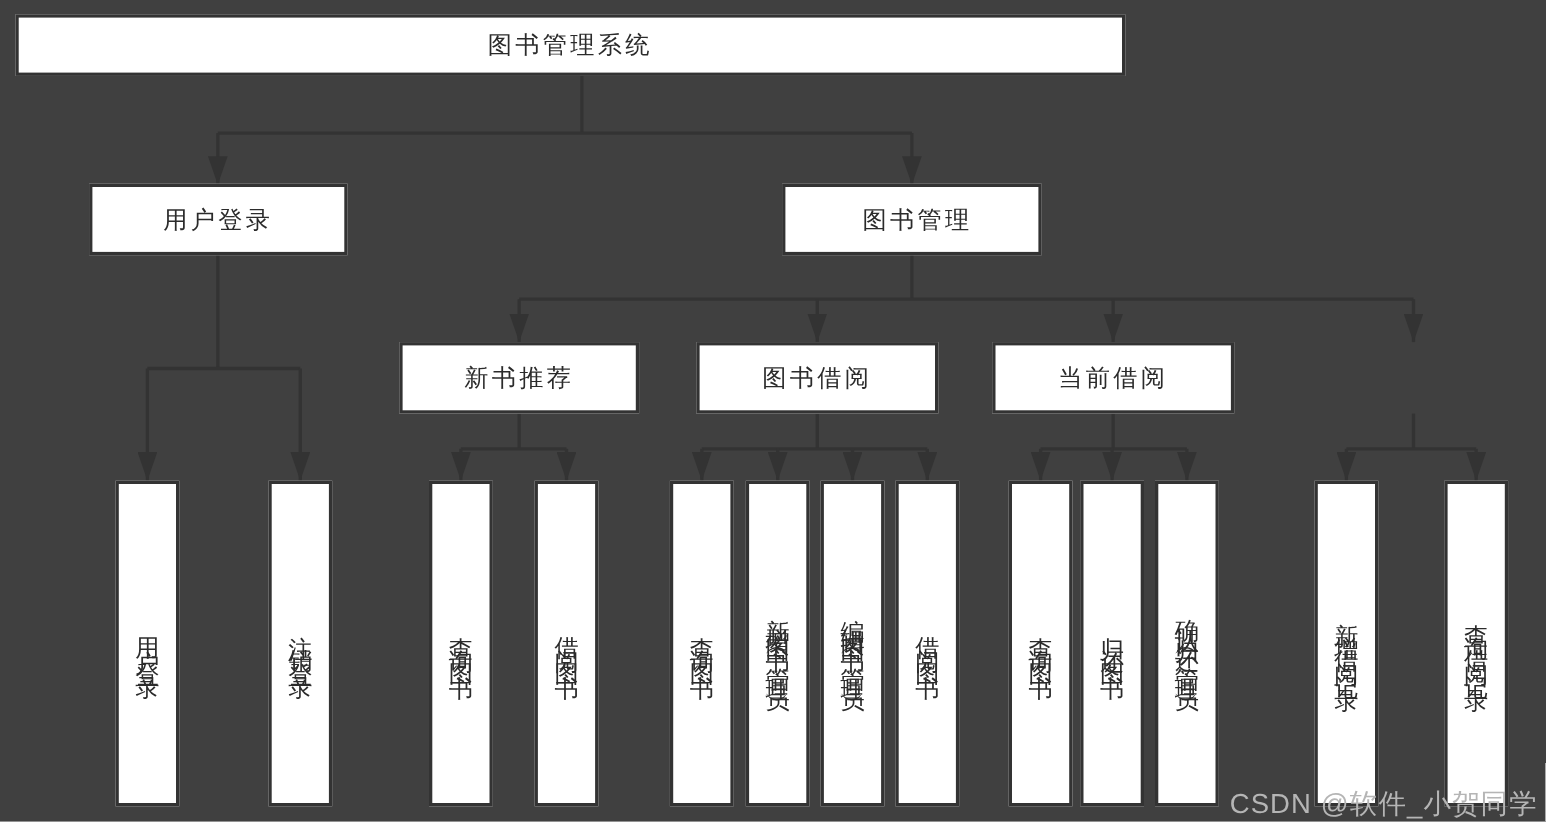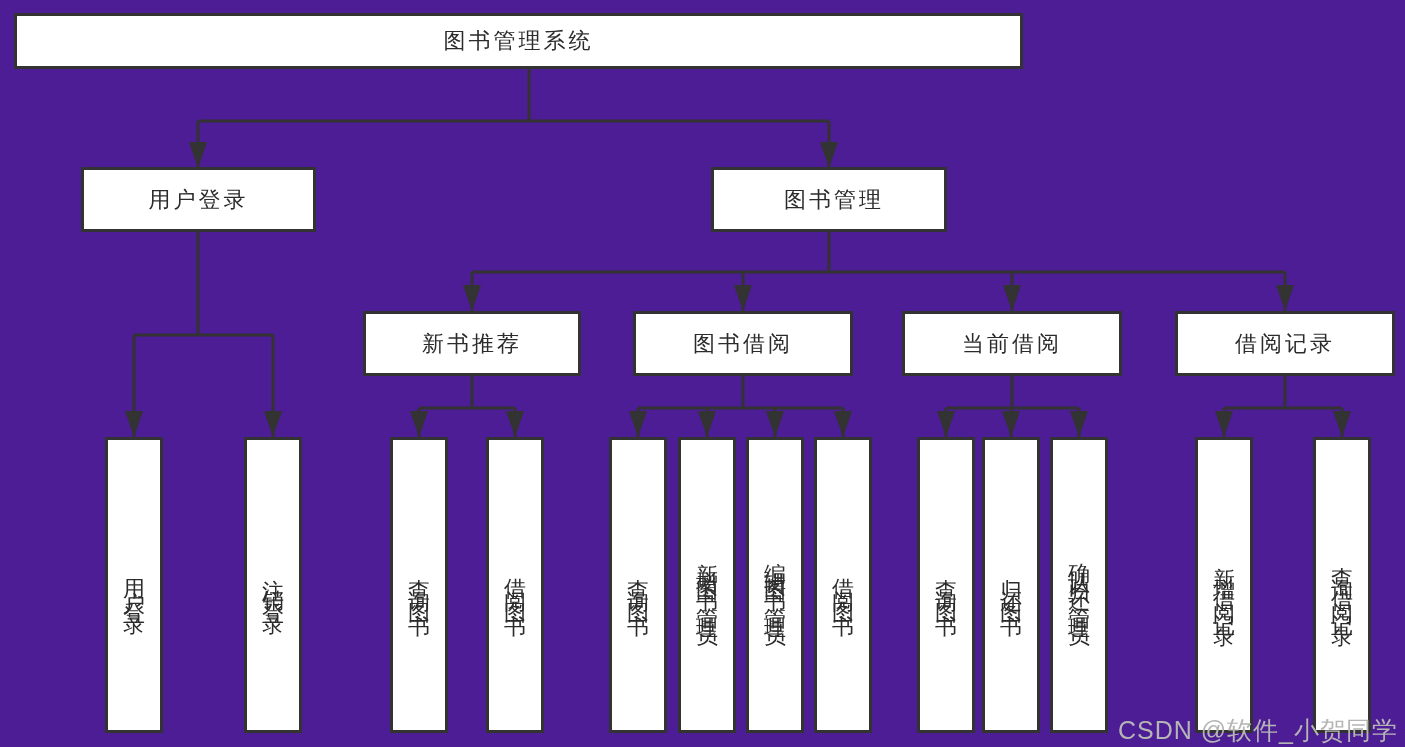--- a/index.html
+++ b/index.html
@@ -1,17 +1,17 @@
 <!DOCTYPE html>
 <html><head>
 <meta charset="utf-8">
 <style>
   html,body { margin:0; padding:0; background:#ffffff; }
   .canvas {
-    position:relative; width:1405px; height:747px; background:#4c1d95;
+    position:relative; width:1405px; height:747px; background:#404040;
     font-family:"Liberation Sans", sans-serif; overflow:hidden;
   }
   svg.wires { position:absolute; left:0; top:0; z-index:1; }
   .node {
     position:absolute; box-sizing:border-box; background:#ffffff;
     border:3px solid #333333; color:#2b2b2b;
     display:flex; align-items:center; justify-content:center;
     z-index:2; font-size:22px;
   }
   .hnode { letter-spacing:3px; }
@@ -80,21 +80,20 @@
   </svg>
 
   <div class="node hnode" style="left:14px; top:13px; width:1009px; height:56px;">图书管理系统</div>
 
   <div class="node hnode" style="left:81px; top:167px; width:235px; height:65px;">用户登录</div>
   <div class="node hnode" style="left:711px; top:167px; width:236px; height:65px;padding-left:10px;">图书管理</div>
 
   <div class="node hnode" style="left:363px; top:311px; width:218px; height:65px;">新书推荐</div>
   <div class="node hnode" style="left:902px; top:311px; width:220px; height:65px;">当前借阅</div>
   <div class="node hnode" style="left:633px; top:311px; width:220px; height:65px;">图书借阅</div>
-  <div class="node hnode" style="left:1175px; top:311px; width:220px; height:65px;">借阅记录</div>
 
   <div class="node vnode" style="left:105px; top:437px; width:58px; height:296px;">
     <span>用户登录</span>
   </div>
   <div class="node vnode" style="left:244px; top:437px; width:58px; height:296px;">
     <span>注销登录</span>
   </div>
 
   <div class="node vnode" style="left:390px; top:437px; width:58px; height:296px;">
     <span>查询图书</span>

